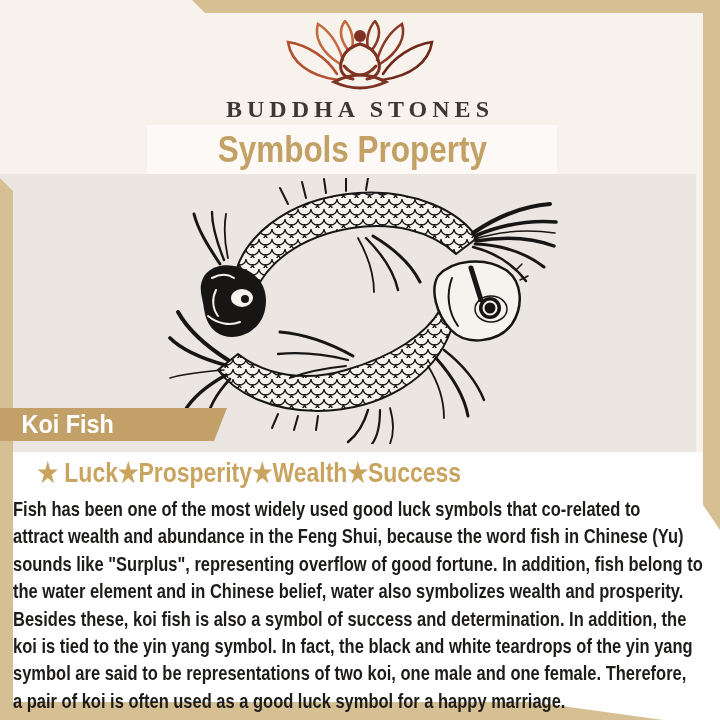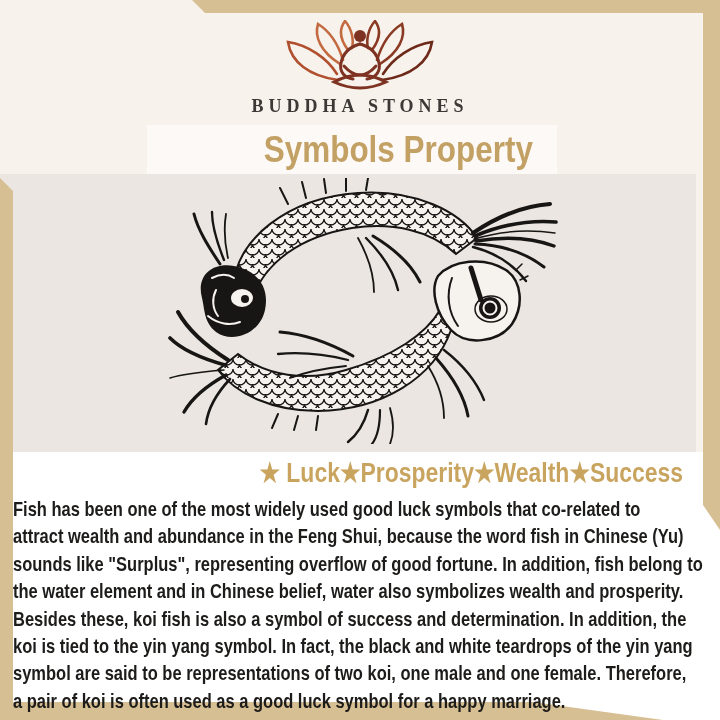--- a/index.html
+++ b/index.html
@@ -17,40 +17,40 @@
   .band-right{left:703px;top:0;width:17px;height:530px;
             clip-path:polygon(0 0,17px 0,17px 530px,0 505px);}
   .band-left{left:0;top:178px;width:13px;height:542px;
             clip-path:polygon(0 0,13px 13px,13px 542px,0 542px);}
   .band-bottom{left:0;top:702px;width:720px;height:18px;
             clip-path:polygon(0 0,533px 0,663px 18px,0 18px);}
 
   
   .logo{position:absolute;left:275px;top:20px;width:170px;height:78px;}
   .brand-name{position:absolute;left:0;top:96px;width:720px;text-align:center;
-        font-family:"Liberation Serif",serif;font-size:18px;font-weight:700;
+        font-family:"Liberation Serif",serif;font-size:24px;font-weight:700;
         letter-spacing:5px;color:#3c3836;}
 
   
   .title-box{position:absolute;left:147px;top:125px;width:410px;height:49px;
-        background:#fdf9f6;display:flex;align-items:center;justify-content:flex-end;}
+        background:#fdf9f6;display:flex;align-items:center;justify-content:center;}
   .title-text{font-size:37px;font-weight:700;color:#c3a064;white-space:nowrap;
         display:inline-block;transform:scaleX(.85);}
 
   
   .koi{position:absolute;left:168px;top:178px;width:400px;height:266px;}
 
   
   .label-banner{position:absolute;left:0;top:408px;width:227px;height:33px;background:#c2a068;
         clip-path:polygon(0 0,227px 0,214px 33px,0 33px);display:flex;align-items:center;}
   .label-text{font-size:26px;font-weight:700;color:#ffffff;padding-left:24px;
         white-space:nowrap;display:inline-block;transform:scaleX(.9);transform-origin:0 50%;}
 
   
-  .tagline{position:absolute;left:0;top:457px;width:720px;text-align:right;}
+  .tagline{position:absolute;left:0;top:457px;width:720px;text-align:left;}
   .tagline span{font-size:27px;font-weight:700;color:#c9a45f;white-space:nowrap;
         display:inline-block;transform:scaleX(.85);}
 
   
   .article{position:absolute;left:13px;top:495px;width:700px;}
   .para-line{font-size:21px;font-weight:700;color:#1d1c1a;line-height:27.4px;
         white-space:nowrap;width:900px;transform:scaleX(.785);transform-origin:0 50%;}
 </style>
 </head>
 <body>
@@ -174,20 +174,23 @@
       <path d="M270 98 C284 82 316 78 338 92 C354 103 356 128 344 146 C330 165 298 168 283 152 C268 136 262 112 270 98 Z" fill="#f6f3ef" stroke="#181614" stroke-width="2.5"></path>
       <path d="M303 90 L313 122" stroke="#181614" stroke-width="5"></path>
       <path d="M284 100 C278 116 280 134 290 148" stroke="#181614" stroke-width="2" fill="none"></path>
       <ellipse cx="323" cy="131" rx="16" ry="13" stroke="#181614" stroke-width="1.5" fill="none"></ellipse>
       <circle cx="322" cy="130" r="11" fill="#181614"></circle>
       <circle cx="322" cy="130" r="6.5" stroke="#f6f3ef" stroke-width="2" fill="none"></circle>
       <path d="M348 92 L354 86 M352 102 L360 98" stroke="#181614" stroke-width="1.5"></path>
     </g>
   </svg>
 
+  <div class="label-banner">
+    <span class="label-text">Koi Fish</span>
+  </div>
 
   <div class="tagline">
     <span>★ Luck★Prosperity★Wealth★Success</span>
   </div>
 
   <div class="article">
       <div class="para-line">Fish has been one of the most widely used good luck symbols that co-related to</div>
       <div class="para-line">attract wealth and abundance in the Feng Shui, because the word fish in Chinese (Yu)</div>
       <div class="para-line">sounds like "Surplus", representing overflow of good fortune. In addition, fish belong to</div>
       <div class="para-line">the water element and in Chinese belief, water also symbolizes wealth and prosperity.</div>

